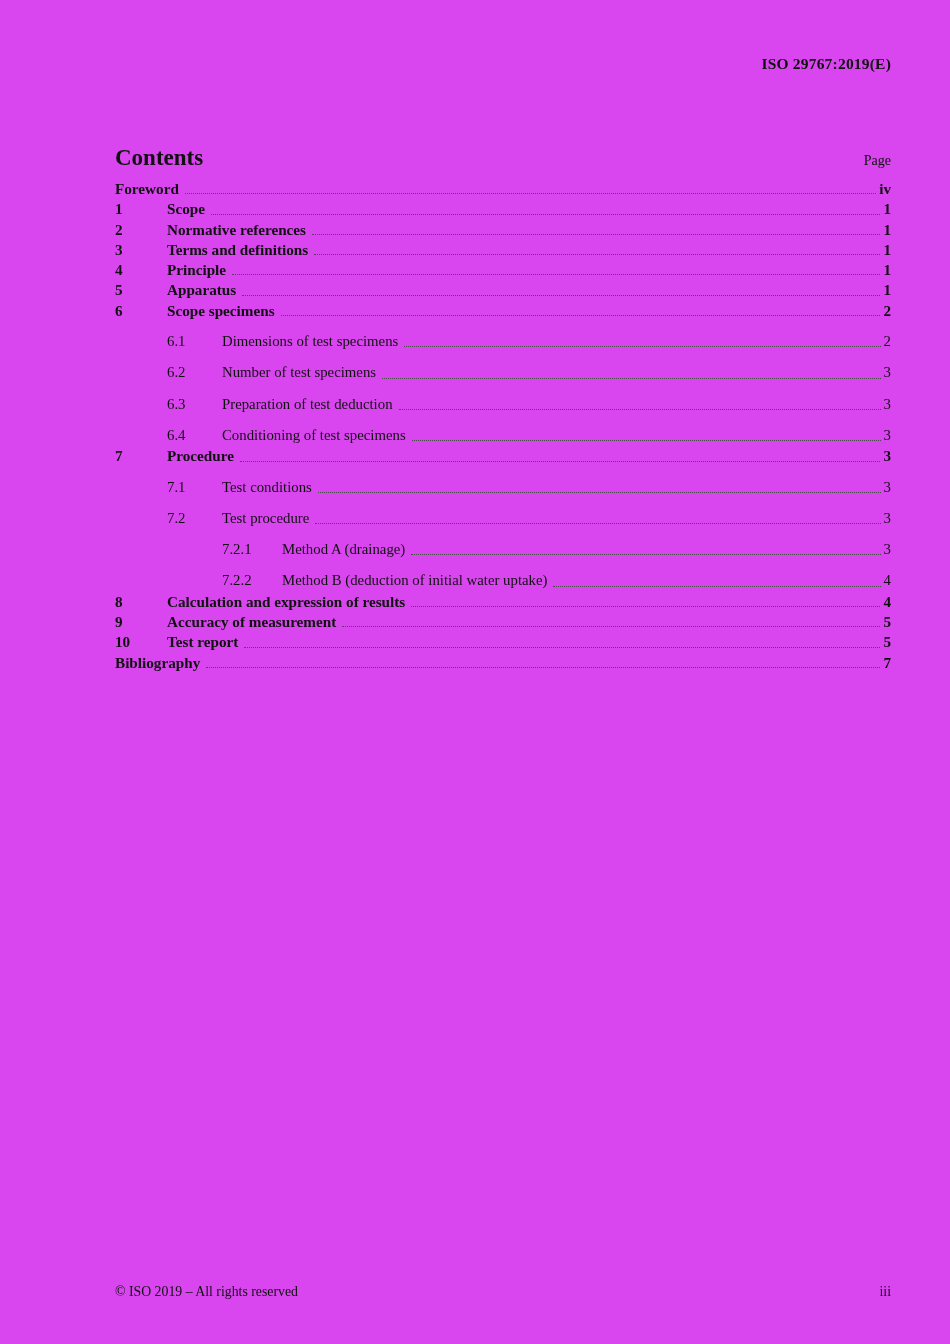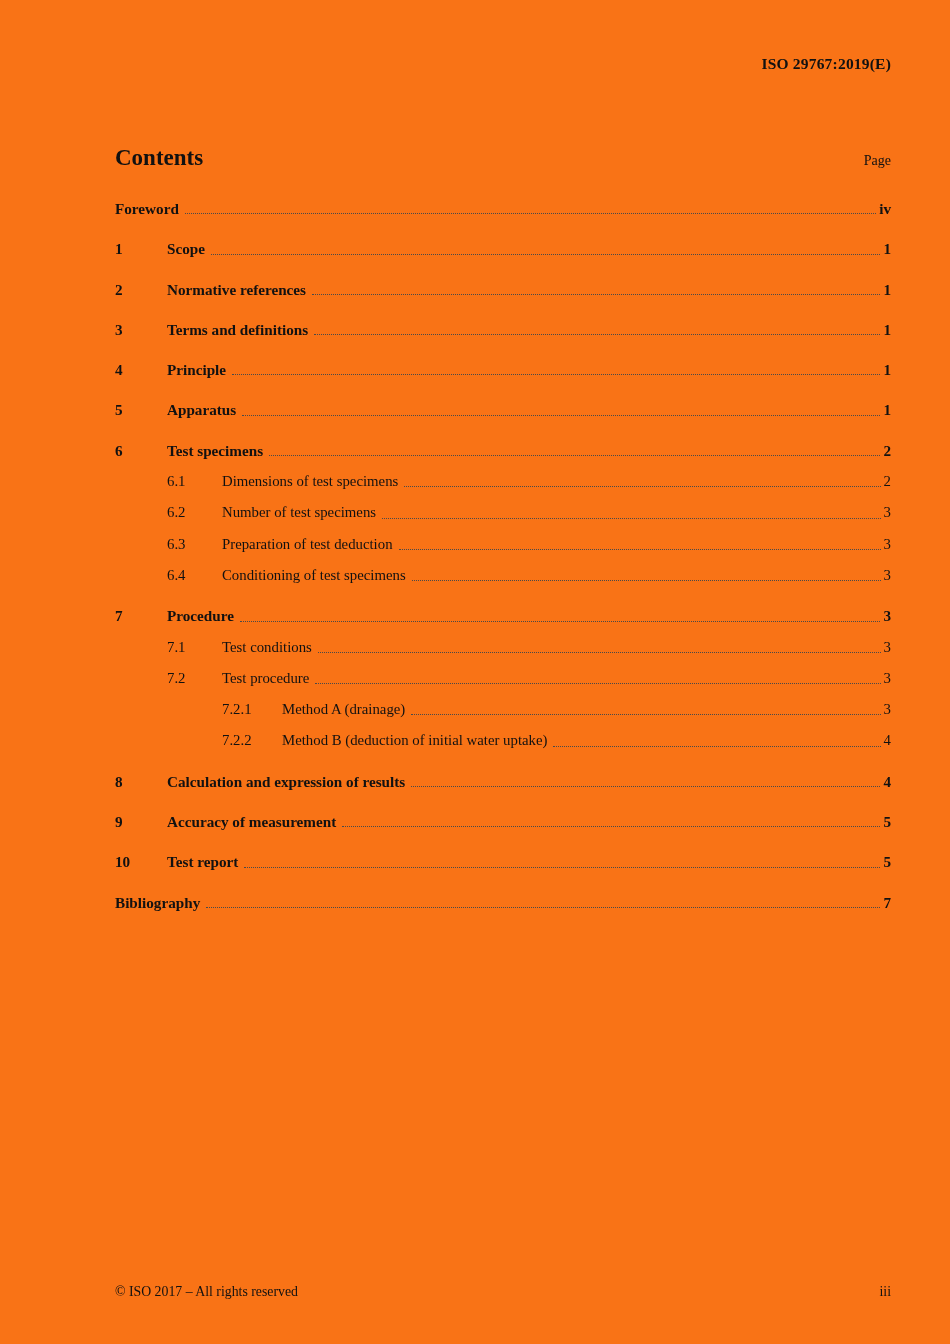--- a/index.html
+++ b/index.html
@@ -10,21 +10,21 @@
   body {
     width: 950px;
     height: 1344px;
     position: relative;
     font-family: "Liberation Serif", serif;
     color: #111111;
   }
   .page {
     position: absolute;
     inset: 0;
-    background: #f97316;
+    background: #d946ef;
   }
 
   .doc-id {
     position: absolute;
     top: 55px;
     right: 59px;
     font-weight: bold;
     font-size: 15.5px;
     letter-spacing: 0.2px;
   }
@@ -54,21 +54,21 @@
     right: 59px;
   }
   .row {
     display: flex;
     align-items: baseline;
     font-size: 14.8px;
     line-height: 19.3px;
     margin-top: 12px;
   }
   .row.l0 {
-    margin-top: 21px;
+    margin-top: 1px;
     font-weight: bold;
     font-size: 15.2px;
   }
   .row.l1 { padding-left: 52px; }
   .row.l2 { padding-left: 107px; }
   .num { flex: none; }
   .l0 .num { width: 52px; }
   .l1 .num { width: 55px; }
   .l2 .num { width: 60px; }
   .label { flex: none; white-space: nowrap; }
@@ -136,21 +136,21 @@
         <span class="pagenum">1</span>
       </div>
       <div class="row l0">
         <span class="num">5</span>
         <span class="label">Apparatus</span>
         <span class="leader"></span>
         <span class="pagenum">1</span>
       </div>
       <div class="row l0">
         <span class="num">6</span>
-        <span class="label">Test specimens</span>
+        <span class="label">Scope specimens</span>
         <span class="leader"></span>
         <span class="pagenum">2</span>
       </div>
       <div class="row l1">
         <span class="num">6.1</span>
         <span class="label">Dimensions of test specimens</span>
         <span class="leader"></span>
         <span class="pagenum">2</span>
       </div>
       <div class="row l1">
@@ -220,17 +220,17 @@
         <span class="pagenum">5</span>
       </div>
       <div class="row l0">
         <span class="label">Bibliography</span>
         <span class="leader"></span>
         <span class="pagenum">7</span>
       </div>
     </div>
 
   <div class="footer">
-    <span>© ISO 2017 – All rights reserved</span>
+    <span>© ISO 2019 – All rights reserved</span>
     <span>iii</span>
   </div>
 
 </div>
 
 </body></html>

